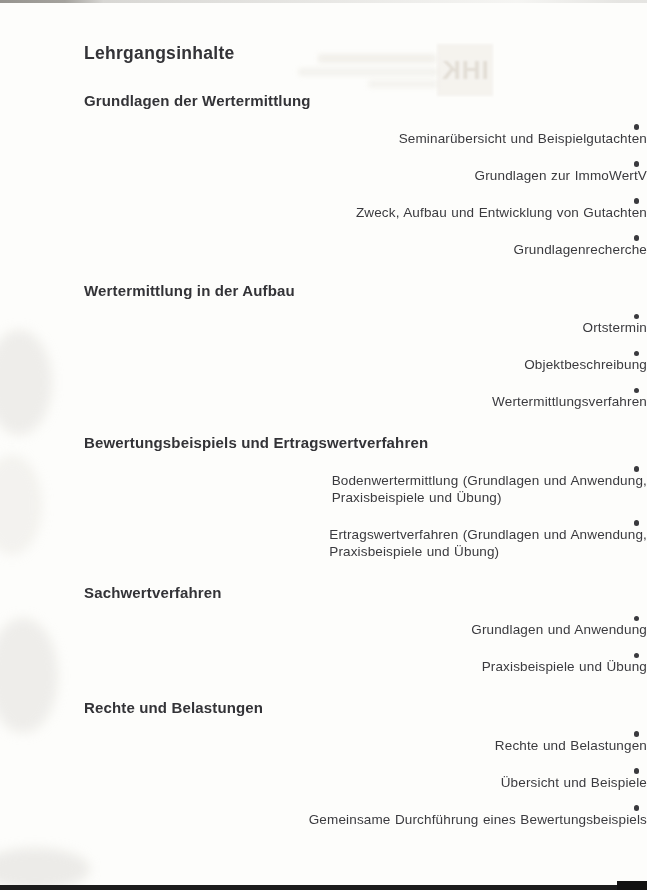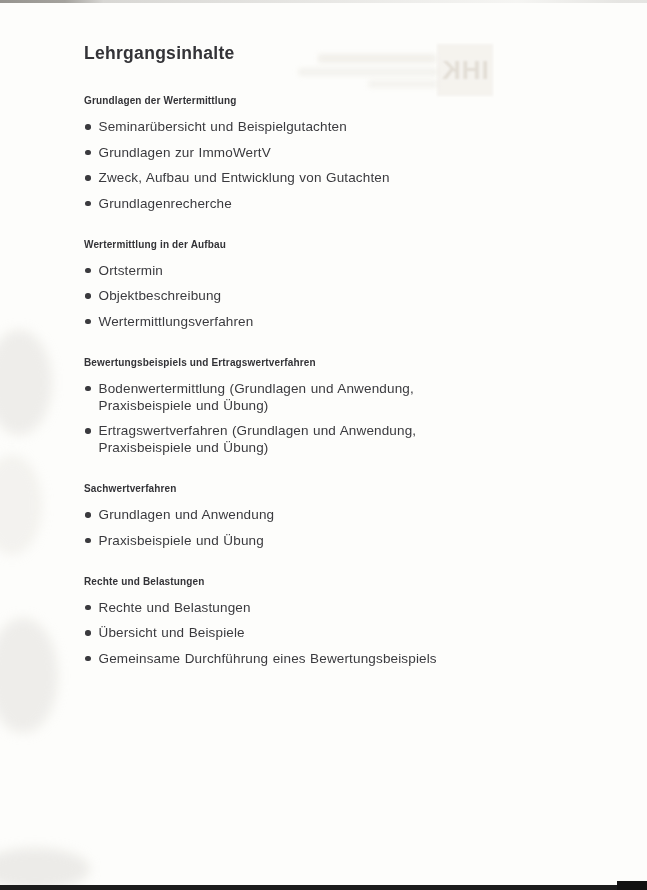--- a/index.html
+++ b/index.html
@@ -100,35 +100,36 @@
     font-size: 17.5px;
     line-height: 22px;
     font-weight: bold;
     letter-spacing: 0.3px;
     color: var(--heading-ink, #333337);
   }
   .section { margin-top: 24px; }
   .section:first-of-type { margin-top: 28px; }
   .section-heading {
     margin: 0 0 9px 0;
-    font-size: 10px;
+    font-size: 15px;
     line-height: 17px;
     font-weight: bold;
     letter-spacing: 0.15px;
     color: var(--heading-ink, #333337);
   }
   .bullet-list {
     margin: 0;
     padding: 0;
     list-style: none;
   }
   .bullet-item {
     display: flex;
-    align-items: flex-start;
+    align-items: flex-end;
     margin: 0 0 8.5px 0;
+    flex-direction: column;
   }
   .bullet-dot {
     flex: 0 0 auto;
     width: 5.5px; height: 5.5px;
     margin: 6px 8px 0 1px;
     border-radius: 50%;
     background: var(--ink, #3a3a3e);
   }
   .bullet-text {
     font-size: 13.5px;

